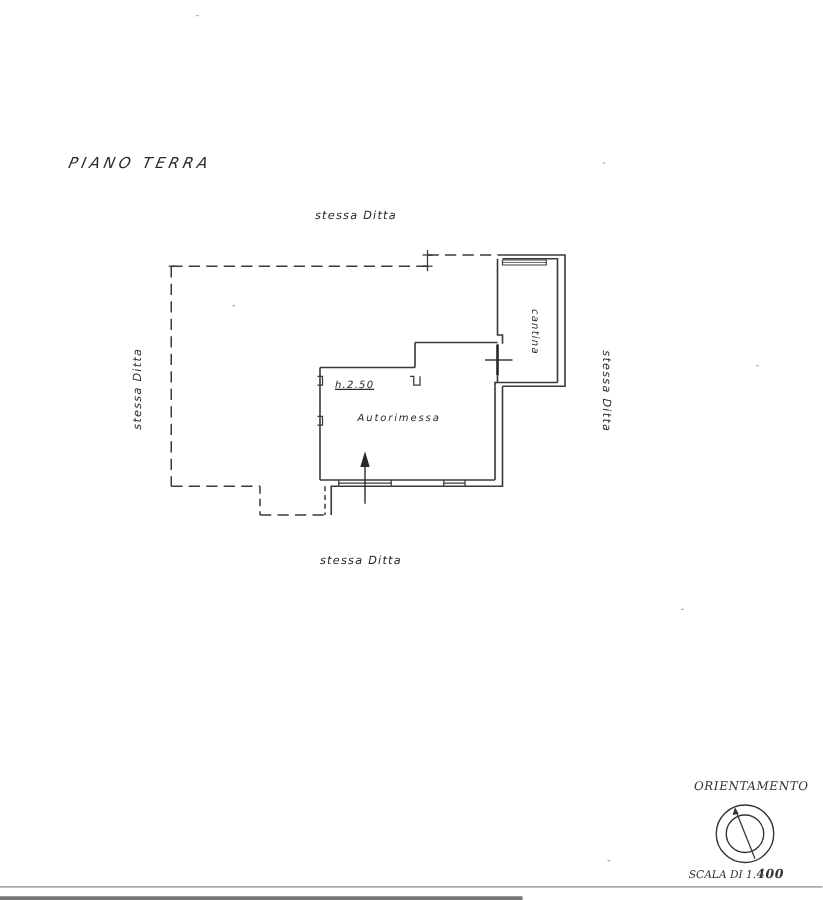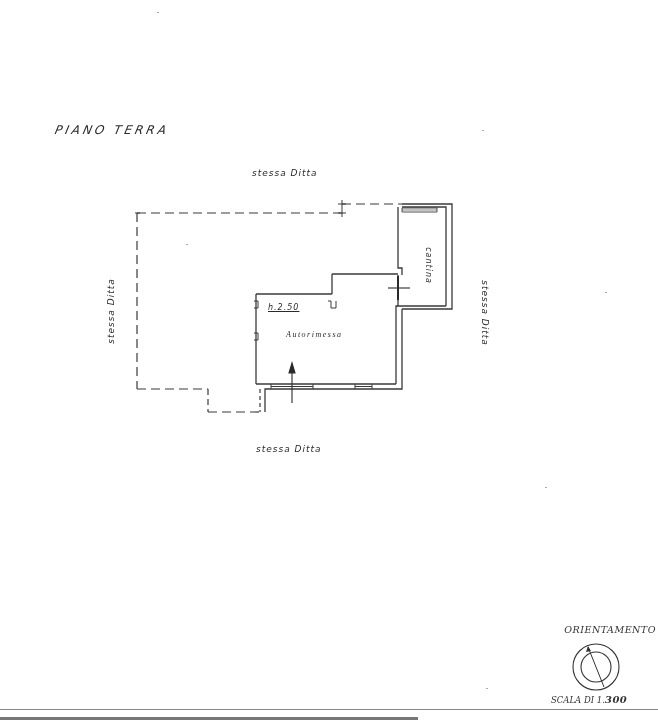--- a/index.html
+++ b/index.html
@@ -40,32 +40,32 @@
     .label-left {
       left: 78px; top: 306px; font-size: 9px;
       transform: rotate(-90deg);
       transform-origin: center;
     }
     .label-right {
       left: 452px; top: 308px; font-size: 9px;
       transform: rotate(90deg);
       transform-origin: center;
     }
-    .room-garage { left: 286px; top: 330px; font-size: 8px; letter-spacing: 1.5px; font-family: Liberation Serif, serif; }
+    .room-garage { left: 286px; top: 330px; font-size: 8px; letter-spacing: 1.5px; }
     .room-height { left: 268px; top: 303px; font-size: 8px; text-decoration: underline; }
     .room-cantina {
       left: 410px; top: 261px; font-size: 8px;
       transform: rotate(90deg);
       transform-origin: center;
     }
     .legend {
       position: absolute;
       left: 546px; top: 624px;
       width: 110px;
-      text-align: right;
+      text-align: center;
     }
     .legend-title {
       font-family: "DejaVu Serif", serif;
       font-style: italic;
       font-size: 9.5px;
       letter-spacing: 0.5px;
       color: #333;
     }
     .legend-scale {
       position: absolute;
@@ -192,21 +192,21 @@
   <div class="legend">
     <div class="legend-title">ORIENTAMENTO</div>
   </div>
   <svg class="compass" viewBox="0 0 50 50">
     <circle cx="25" cy="25" r="23" fill="none" stroke="#333" stroke-width="1.1"></circle>
     <circle cx="25" cy="25" r="15" fill="none" stroke="#333" stroke-width="1.1"></circle>
     <line x1="17" y1="5" x2="33" y2="45" stroke="#333" stroke-width="1"></line>
     <path d="M15 10 L17 4 L20 9 Z" fill="#333"></path>
   </svg>
   <div class="legend-scale">
-    <span>SCALA DI 1.</span><span class="scale-num">300</span>
+    <span>SCALA DI 1.</span><span class="scale-num">400</span>
   </div>
 
   <div class="bottom-rule"></div>
   <div class="bottom-band"></div>
 
   <div class="speck" style="left:157px;top:12px;"></div>
   <div class="speck" style="left:186px;top:244px;"></div>
   <div class="speck" style="left:605px;top:292px;"></div>
   <div class="speck" style="left:482px;top:130px;"></div>
   <div class="speck" style="left:545px;top:487px;"></div>

